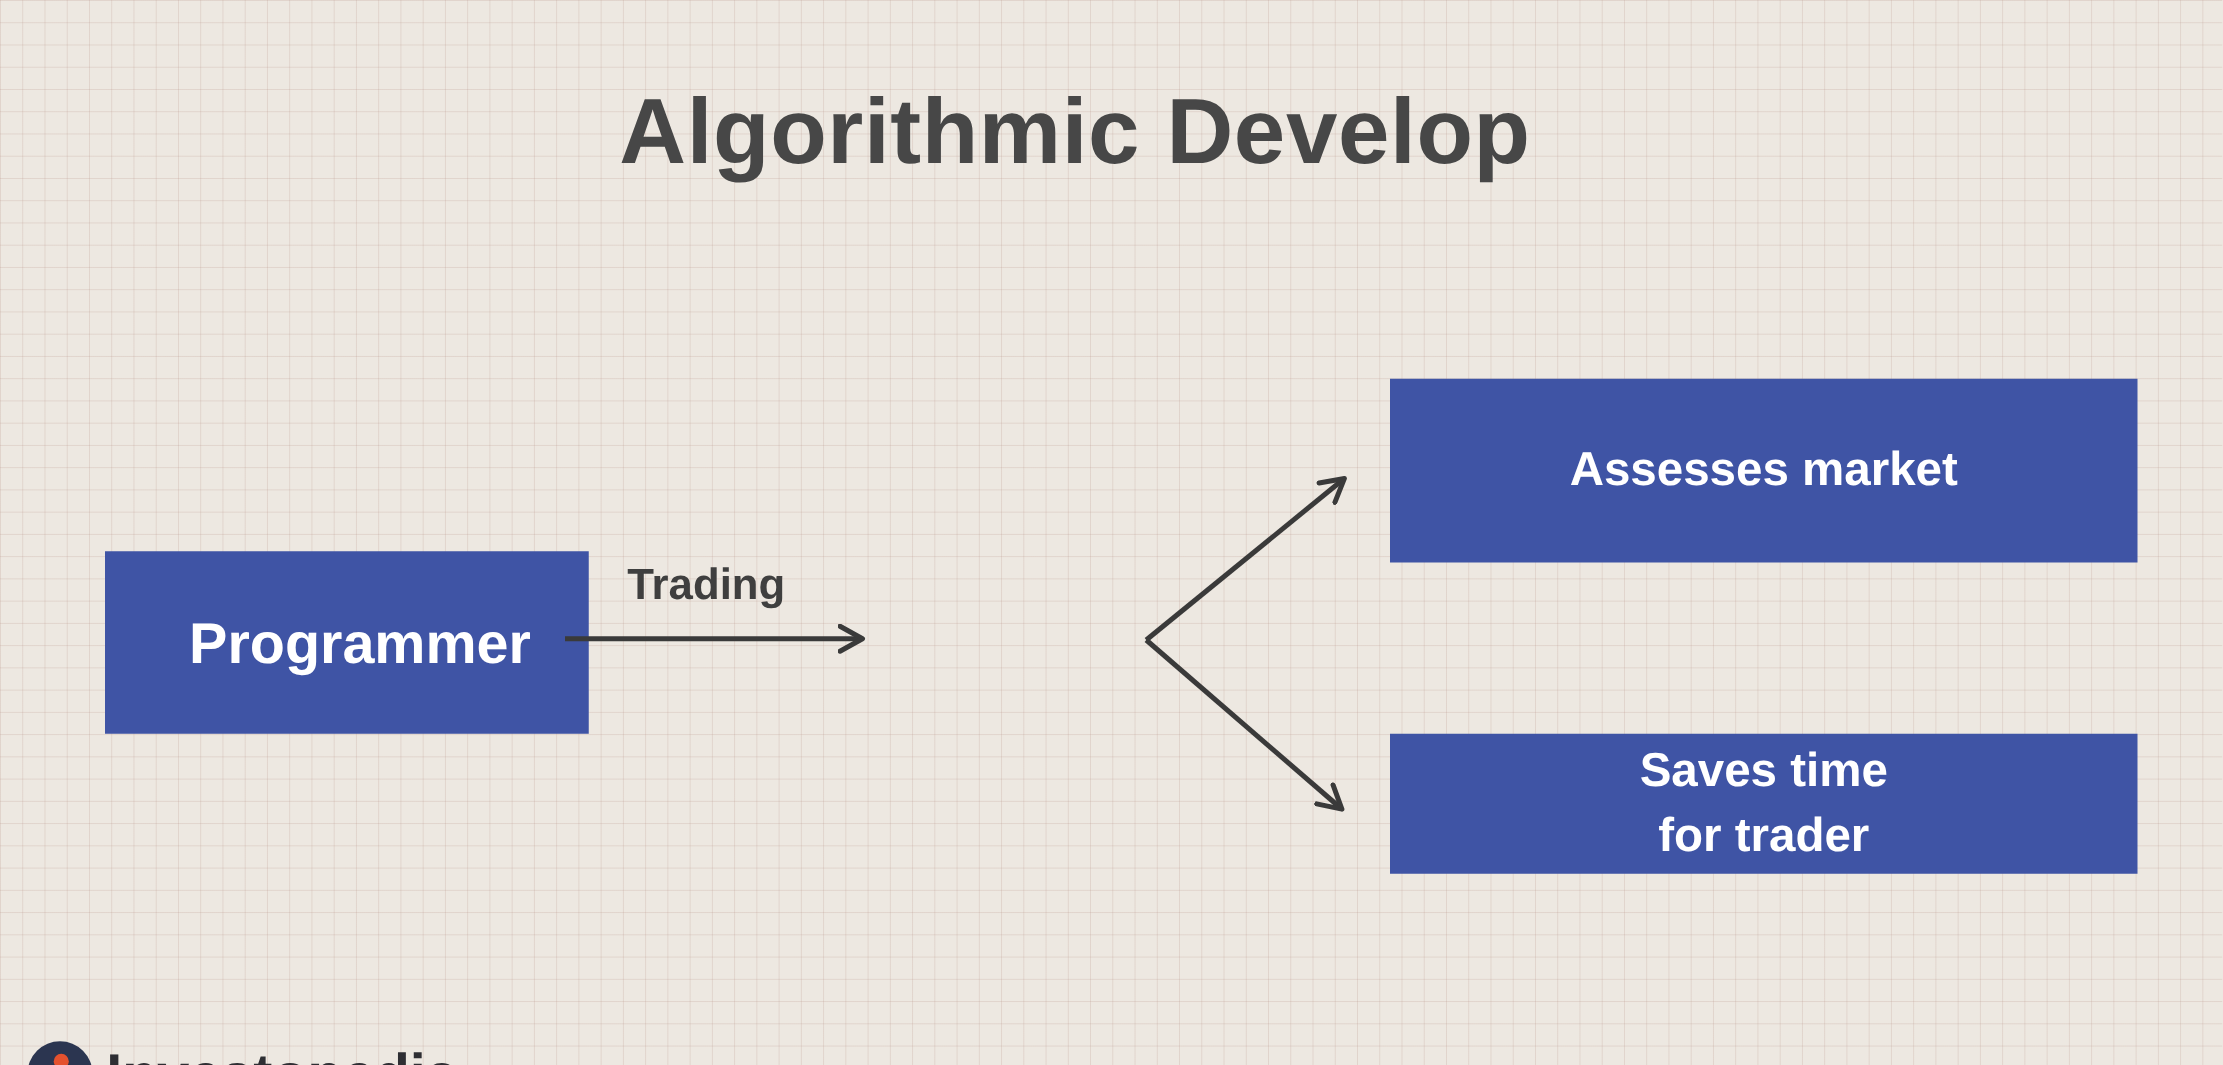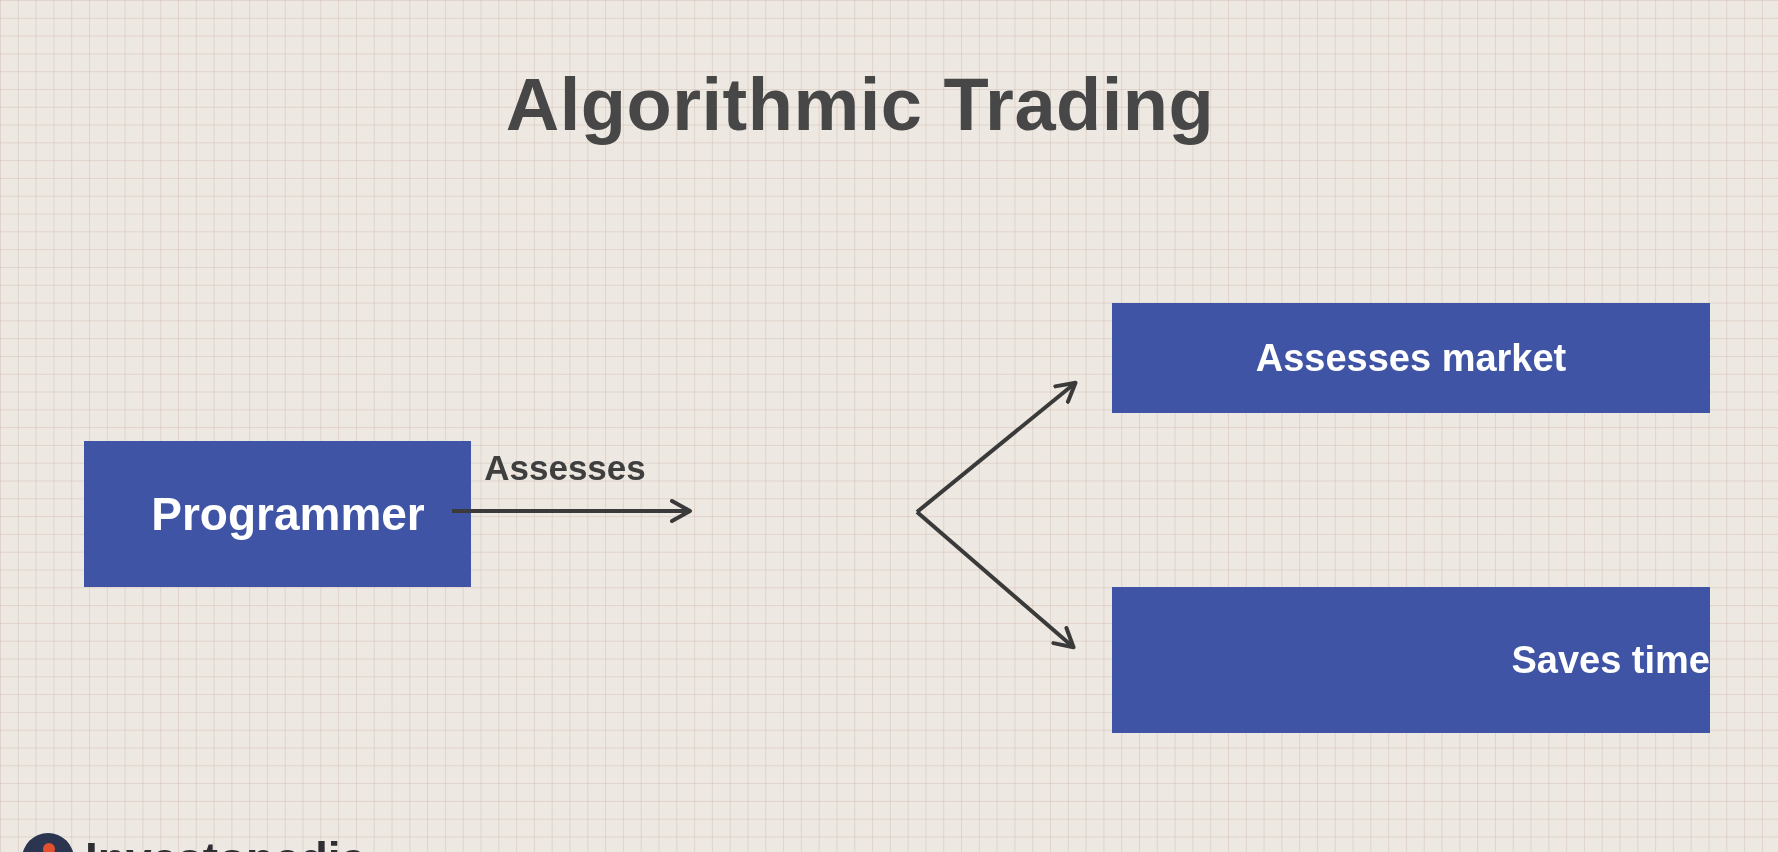--- a/index.html
+++ b/index.html
@@ -35,22 +35,22 @@
     background: #3F54A5;
     color: #FFFFFF;
     font-weight: 700;
     display: flex;
     align-items: center;
     justify-content: center;
     text-align: center;
   }
   .node-programmer { left: 84px;  top: 441px; width: 366px; height: 146px; font-size: 46px; padding-left: 21px; }
   .node-code       { left: 717px; top: 440px; width: 198px; height: 142px; font-size: 46px; }
-  .node-outcome-top    { left: 1112px; top: 303px; width: 598px; height: 110px; font-size: 38px; line-height: 1.38; }
-  .node-outcome-bottom { left: 1112px; top: 587px; width: 598px; height: 146px; font-size: 38px; line-height: 1.38; justify-content: flex-end; }
+  .node-outcome-top    { left: 1112px; top: 303px; width: 598px; height: 147px; font-size: 38px; line-height: 1.38; }
+  .node-outcome-bottom { left: 1112px; top: 587px; width: 598px; height: 112px; font-size: 38px; line-height: 1.38; }
   .edge-label {
     position: absolute;
     left: 440px;
     top: 448px;
     width: 250px;
     text-align: center;
     font-size: 35px;
     font-weight: 700;
     color: #3F3F3F;
   }
@@ -91,38 +91,39 @@
     font-weight: 700;
     color: #2E2E33;
     white-space: nowrap;
   }
 </style>
 </head>
 <body>
 
 <div class="canvas">
 
-  <div class="title">Algorithmic Trading</div>
+  <div class="title">Algorithmic Develop</div>
 
   <div class="node node-programmer">
     <span>Programmer</span>
   </div>
 
-  <div class="edge-label">Assesses</div>
+  <div class="edge-label">Trading</div>
 
 
   <div class="node node-outcome-top">
     <span>
       <span>Assesses market</span><br>
     </span>
   </div>
 
   <div class="node node-outcome-bottom">
     <span>
       <span>Saves time</span><br>
+      <span>for trader</span>
     </span>
   </div>
 
   <svg class="arrows" viewBox="0 0 1778 852" xmlns="http://www.w3.org/2000/svg">
     <defs>
       <marker id="arrowhead" viewBox="0 0 12 12" refX="9" refY="6" markerWidth="6" markerHeight="6" orient="auto-start-reverse">
         <path d="M1,1 L10,6 L1,11" fill="none" stroke="#3A3A3A" stroke-width="2" stroke-linecap="round" stroke-linejoin="round"></path>
       </marker>
     </defs>
     <line x1="452" y1="511" x2="688" y2="511" stroke="#3A3A3A" stroke-width="4" marker-end="url(#arrowhead)"></line>

